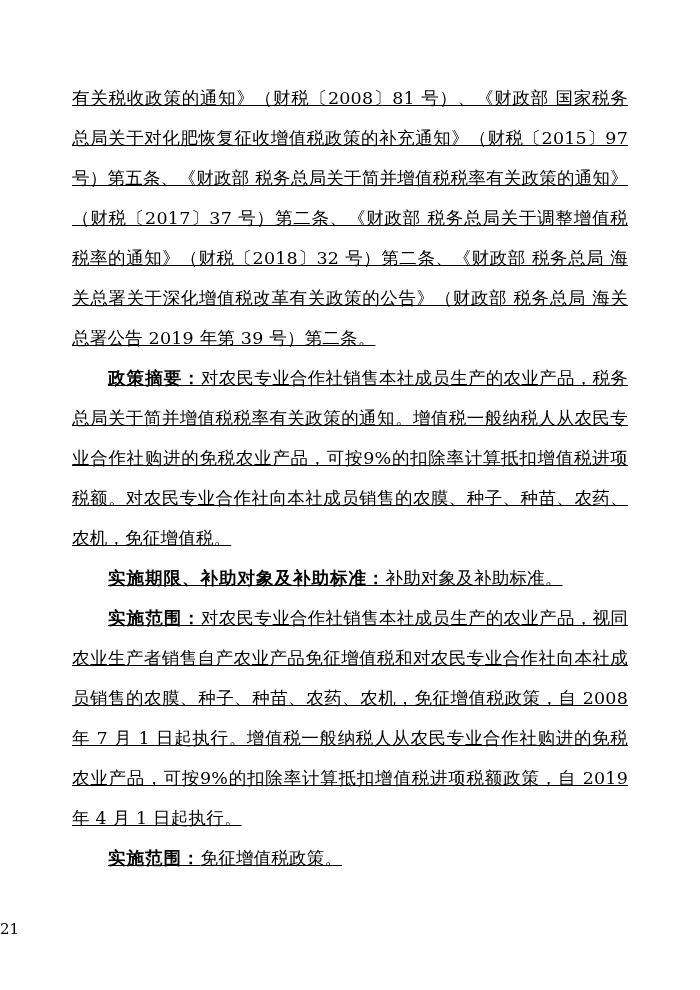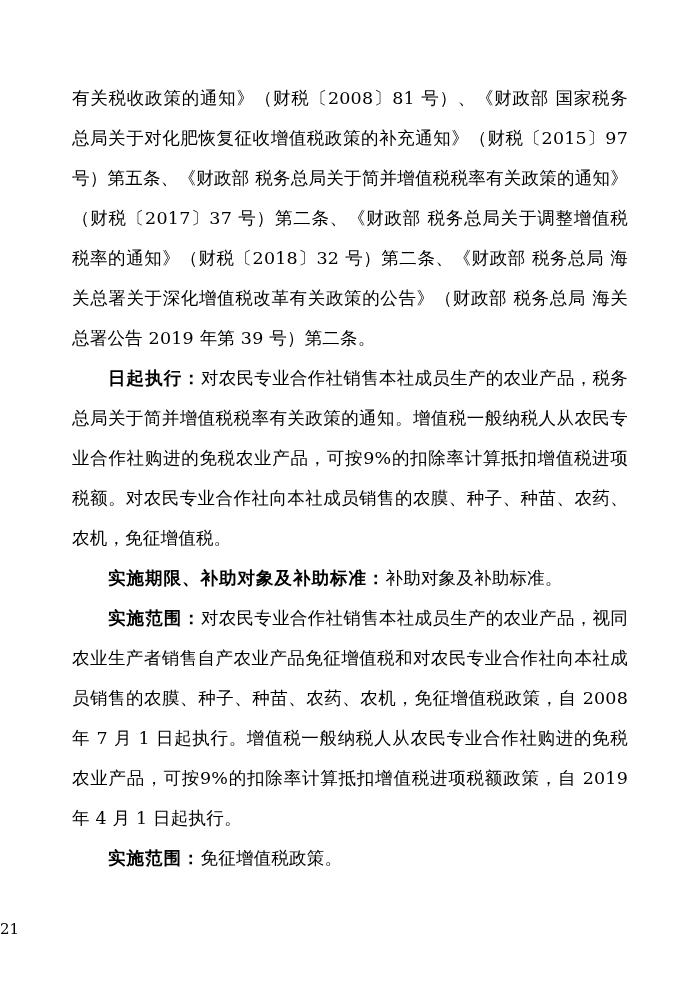--- a/index.html
+++ b/index.html
@@ -16,20 +16,21 @@
     overflow: hidden;
   }
   .page {
     position: absolute;
     left: 0;
     top: 0;
     width: 700px;
     height: 990px;
     box-sizing: border-box;
     padding: 78px 72px 0 72px;
+    text-decoration: underline;
   }
   .doc-body {
     font-size: 17.5px;
     line-height: 40px;
     text-align: justify;
     text-justify: inter-ideograph;
     letter-spacing: 0.2px;
   }
   .para {
     margin: 0;
@@ -52,21 +53,21 @@
   }
 </style>
 </head>
 <body>
 
 <div class="page">
   <div class="doc-body">
 
     <p class="para"><span>有关税收政策的通知》（财税〔2008〕81 号）、《财政部 国家税务总局关于对化肥恢复征收增值税政策的补充通知》（财税〔2015〕97 号）第五条、《财政部 税务总局关于简并增值税税率有关政策的通知》（财税〔2017〕37 号）第二条、《财政部 税务总局关于调整增值税税率的通知》（财税〔2018〕32 号）第二条、《财政部 税务总局 海关总署关于深化增值税改革有关政策的公告》（财政部 税务总局 海关总署公告 2019 年第 39 号）第二条。</span></p>
 
-    <p class="para indent"><span class="lead">日起执行：</span><span>对农民专业合作社销售本社成员生产的农业产品，税务总局关于简并增值税税率有关政策的通知。增值税一般纳税人从农民专业合作社购进的免税农业产品，可按9%的扣除率计算抵扣增值税进项税额。对农民专业合作社向本社成员销售的农膜、种子、种苗、农药、农机，免征增值税。</span></p>
+    <p class="para indent"><span class="lead">政策摘要：</span><span>对农民专业合作社销售本社成员生产的农业产品，税务总局关于简并增值税税率有关政策的通知。增值税一般纳税人从农民专业合作社购进的免税农业产品，可按9%的扣除率计算抵扣增值税进项税额。对农民专业合作社向本社成员销售的农膜、种子、种苗、农药、农机，免征增值税。</span></p>
 
     <p class="para indent"><span class="lead">实施期限、补助对象及补助标准：</span><span>补助对象及补助标准。</span></p>
 
     <p class="para indent"><span class="lead">实施范围：</span><span>对农民专业合作社销售本社成员生产的农业产品，视同农业生产者销售自产农业产品免征增值税和对农民专业合作社向本社成员销售的农膜、种子、种苗、农药、农机，免征增值税政策，自 2008 年 7 月 1 日起执行。增值税一般纳税人从农民专业合作社购进的免税农业产品，可按9%的扣除率计算抵扣增值税进项税额政策，自 2019 年 4 月 1 日起执行。</span></p>
 
     <p class="para indent"><span class="lead">实施范围：</span><span>免征增值税政策。</span></p>
 
   </div>
 </div>
 

